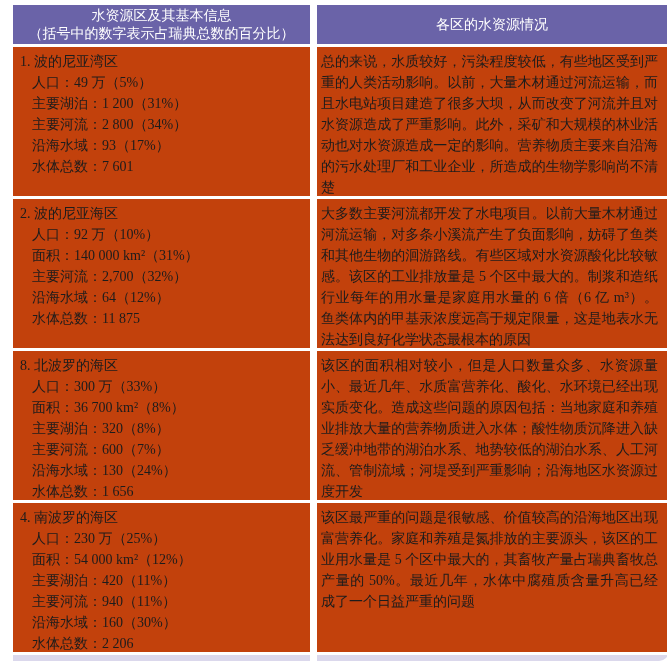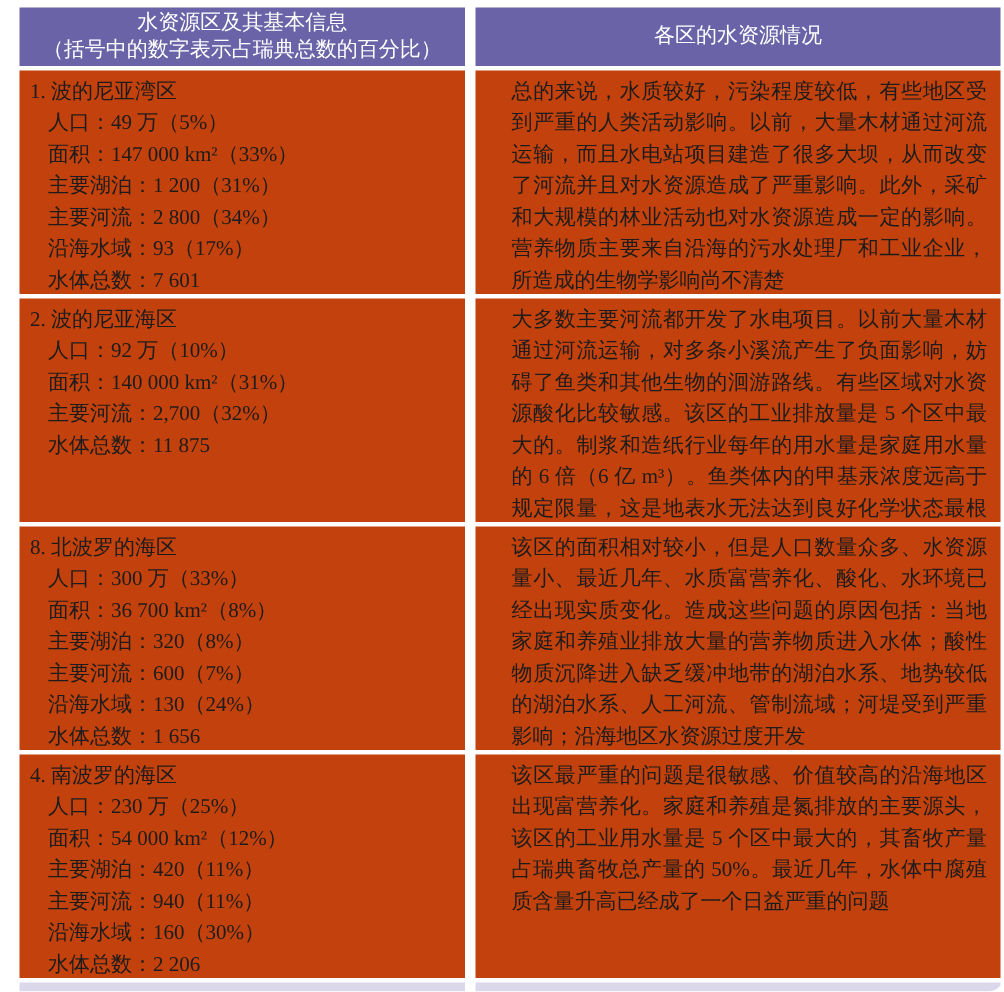--- a/index.html
+++ b/index.html
@@ -17,21 +17,21 @@
     grid-template-rows:39px 149px 149px 149px 149px 14px;
     column-gap:7px;row-gap:3px;
   }
   .hcell{
     background:#6a63a8;color:#ffffff;
     display:flex;flex-direction:column;align-items:center;justify-content:center;
     font-size:14px;line-height:18px;text-align:center;
   }
   .cell{background:#c2410c;font-size:14px;line-height:21px;overflow:hidden;}
   .cell.left{padding:4px 6px 0 7px;}
-  .cell.right{padding:4px 9px 0 24px;text-align:justify;}
+  .cell.right{padding:4px 9px 0 4px;text-align:justify;}
   .region-title{line-height:21px;}
   .stat{padding-left:12px;line-height:21px;}
   .partial{background:#dbd8ec;}
 </style>
 </head>
 <body>
 
 <div id="screen">
   <div class="table">
 
@@ -39,33 +39,33 @@
       <div>水资源区及其基本信息</div>
       <div>（括号中的数字表示占瑞典总数的百分比）</div>
     </div>
     <div class="hcell">
       <div>各区的水资源情况</div>
     </div>
 
     <div class="cell left">
       <div class="region-title">1. 波的尼亚湾区</div>
       <div class="stat">人口：49 万（5%）</div>
-      <div class="stat">面积：147 000 km²（33%）</div>
       <div class="stat">主要湖泊：1 200（31%）</div>
       <div class="stat">主要河流：2 800（34%）</div>
       <div class="stat">沿海水域：93（17%）</div>
       <div class="stat">水体总数：7 601</div>
     </div>
     <div class="cell right">总的来说，水质较好，污染程度较低，有些地区受到严重的人类活动影响。以前，大量木材通过河流运输，而且水电站项目建造了很多大坝，从而改变了河流并且对水资源造成了严重影响。此外，采矿和大规模的林业活动也对水资源造成一定的影响。营养物质主要来自沿海的污水处理厂和工业企业，所造成的生物学影响尚不清楚</div>
 
     <div class="cell left">
       <div class="region-title">2. 波的尼亚海区</div>
       <div class="stat">人口：92 万（10%）</div>
       <div class="stat">面积：140 000 km²（31%）</div>
       <div class="stat">主要河流：2,700（32%）</div>
+      <div class="stat">沿海水域：64（12%）</div>
       <div class="stat">水体总数：11 875</div>
     </div>
     <div class="cell right">大多数主要河流都开发了水电项目。以前大量木材通过河流运输，对多条小溪流产生了负面影响，妨碍了鱼类和其他生物的洄游路线。有些区域对水资源酸化比较敏感。该区的工业排放量是 5 个区中最大的。制浆和造纸行业每年的用水量是家庭用水量的 6 倍（6 亿 m³）。鱼类体内的甲基汞浓度远高于规定限量，这是地表水无法达到良好化学状态最根本的原因</div>
 
     <div class="cell left">
       <div class="region-title">8. 北波罗的海区</div>
       <div class="stat">人口：300 万（33%）</div>
       <div class="stat">面积：36 700 km²（8%）</div>
       <div class="stat">主要湖泊：320（8%）</div>
       <div class="stat">主要河流：600（7%）</div>

